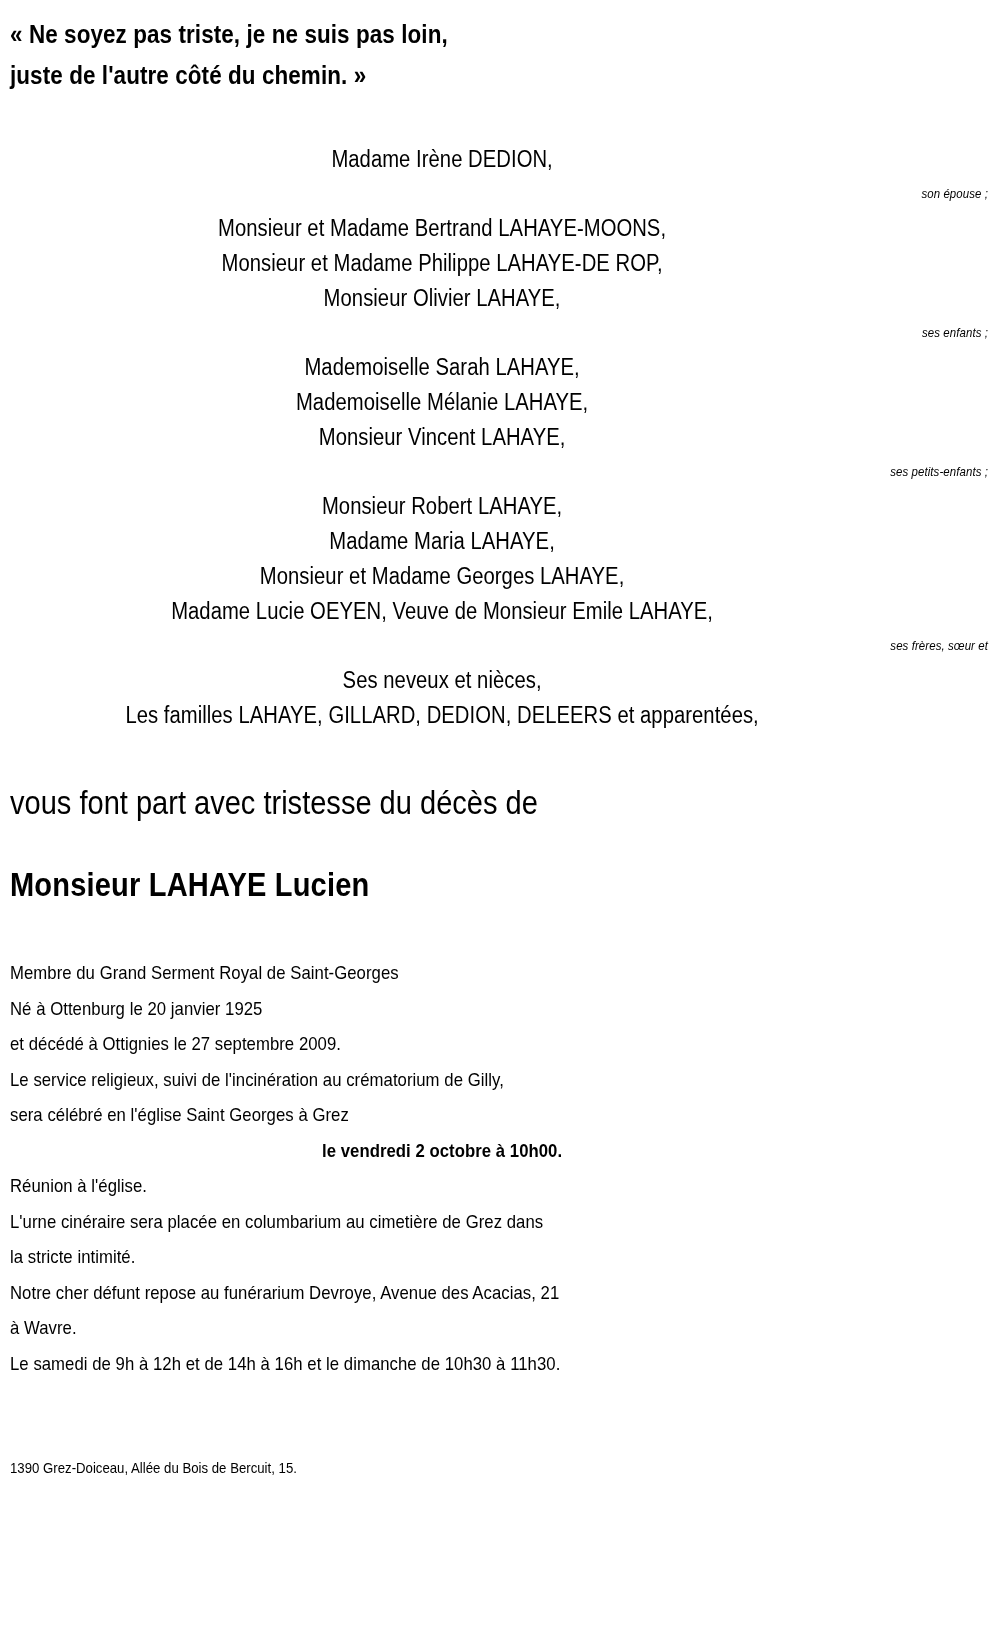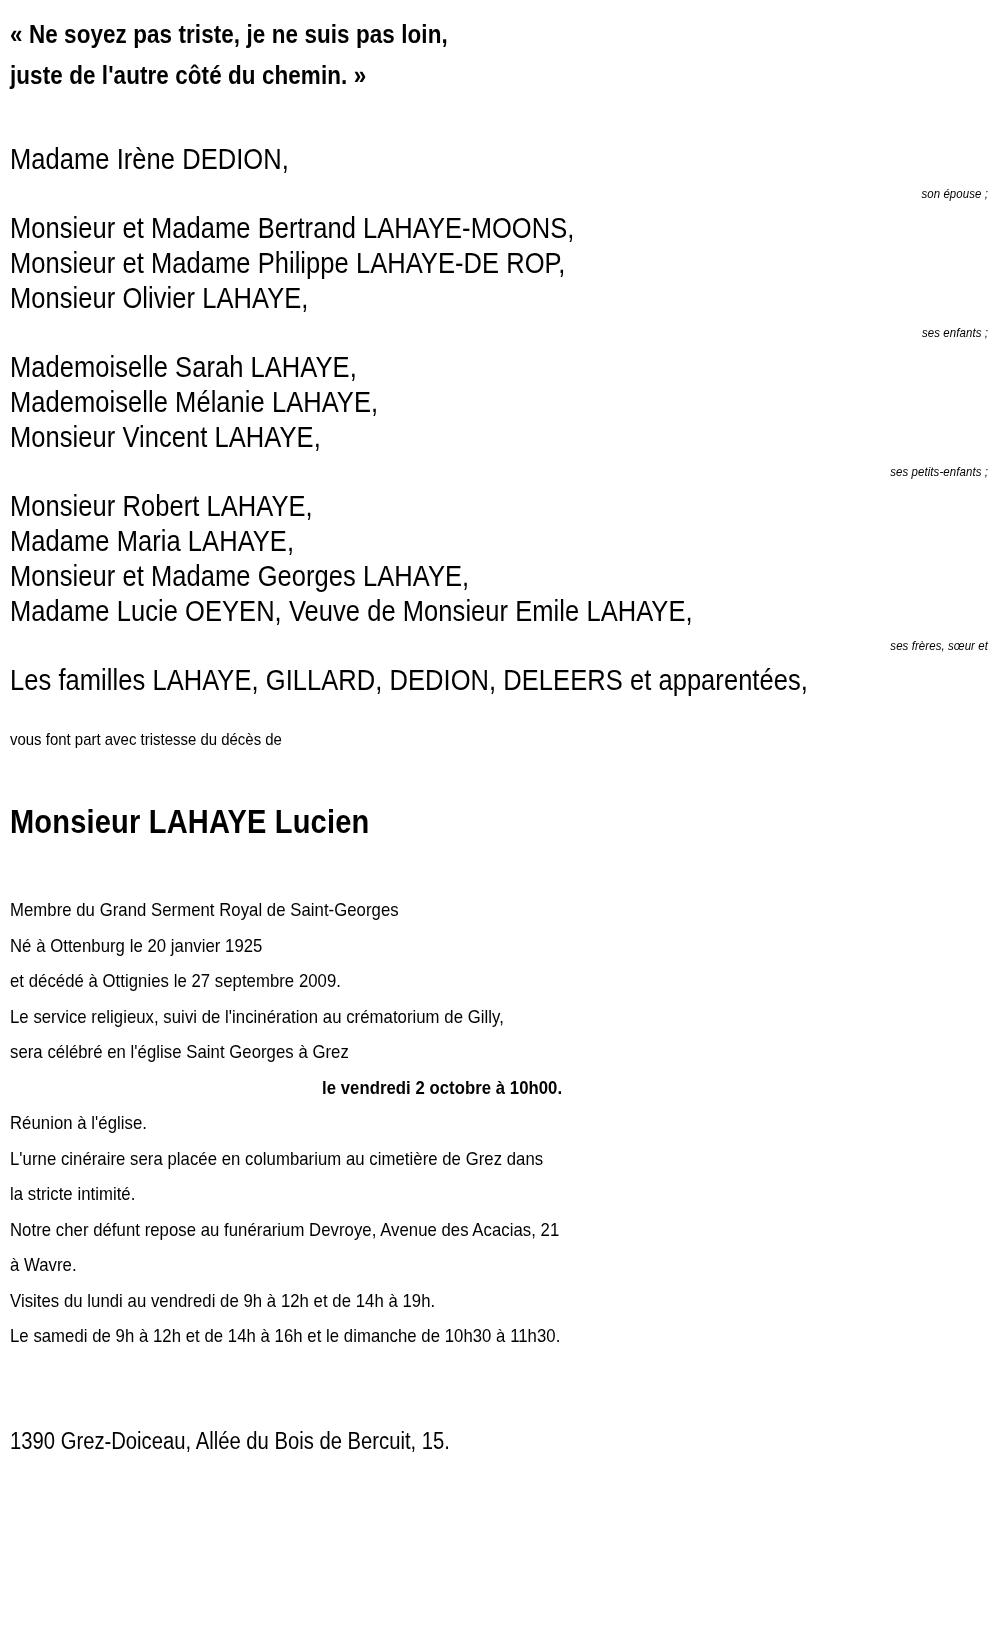--- a/index.html
+++ b/index.html
@@ -46,40 +46,41 @@
     font-size: 25.5px;
     line-height: 41px;
     letter-spacing: 0.1px;
     margin: 0 0 46px 0;
   }
   .epigraph .line { margin: 0; }
 
   
   .family { margin: 0; }
   .name-line {
-    font-size: 29px;
+    font-size: 23px;
     line-height: 35px;
     font-weight: normal;
     letter-spacing: 0.05px;
+    text-align: center;
   }
   .relation {
     font-style: italic;
     font-size: 13px;
     line-height: 34px;
     text-align: right;
     padding-right: 4px;
     letter-spacing: 0.1px;
   }
   .relation .cond-r { font-style: italic; }
 
   
   .announce {
-    font-size: 17px;
+    font-size: 33px;
     line-height: 35px;
-    margin-top: 24px;
+    margin-top: 52px;
   }
   .deceased-name {
     font-weight: bold;
     font-size: 33px;
     line-height: 44px;
     margin-top: 43px;
     letter-spacing: 0.2px;
   }
 
   
@@ -87,21 +88,21 @@
     margin-top: 48px;
   }
   .detail-line {
     font-size: 19px;
     line-height: 35.5px;
     letter-spacing: 0.05px;
   }
   .detail-line.bold { font-weight: bold; text-align: center; }
 
   .footer-address {
-    font-size: 23px;
+    font-size: 15px;
     line-height: 34px;
     margin-top: 70px;
   }
 </style>
 </head>
 <body>
 
 <div class="page">
 
   <div class="epigraph">
@@ -167,20 +168,23 @@
       <div class="name-line">
           <span class="cond">Madame Lucie OEYEN, Veuve de Monsieur Emile LAHAYE,</span>
         </div>
       <div class="relation">
           <span class="cond-r">ses frères, sœur et</span>
         </div>
     </div>
 
     <div class="family">
       <div class="name-line">
+          <span class="cond">Ses neveux et nièces,</span>
+        </div>
+      <div class="name-line">
           <span class="cond">Les familles LAHAYE, GILLARD, DEDION, DELEERS et apparentées,</span>
         </div>
     </div>
 
   </div>
 
   <div class="announce">
       <span class="cond">vous font part avec tristesse du décès de</span>
     </div>
 
@@ -216,23 +220,20 @@
     <div class="detail-line">
         <span class="cond">la stricte intimité.</span>
       </div>
     <div class="detail-line">
         <span class="cond">Notre cher défunt repose au funérarium Devroye, Avenue des Acacias, 21</span>
       </div>
     <div class="detail-line">
         <span class="cond">à Wavre.</span>
       </div>
     <div class="detail-line">
-        <span class="cond">Visites du lundi au vendredi de 9h à 12h et de 14h à 19h.</span>
-      </div>
-    <div class="detail-line">
         <span class="cond">Le samedi de 9h à 12h et de 14h à 16h et le dimanche de 10h30 à 11h30.</span>
       </div>
   </div>
 
   <div class="footer-address">
       <span class="cond">1390 Grez-Doiceau, Allée du Bois de Bercuit, 15.</span>
     </div>
 
 </div>
 

